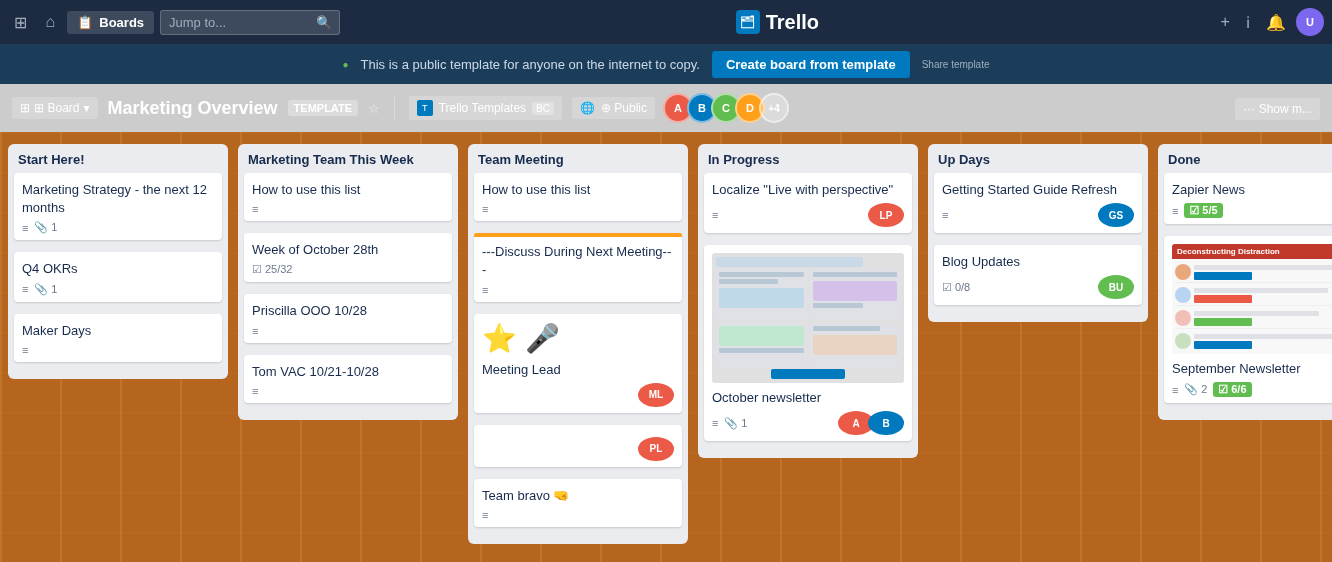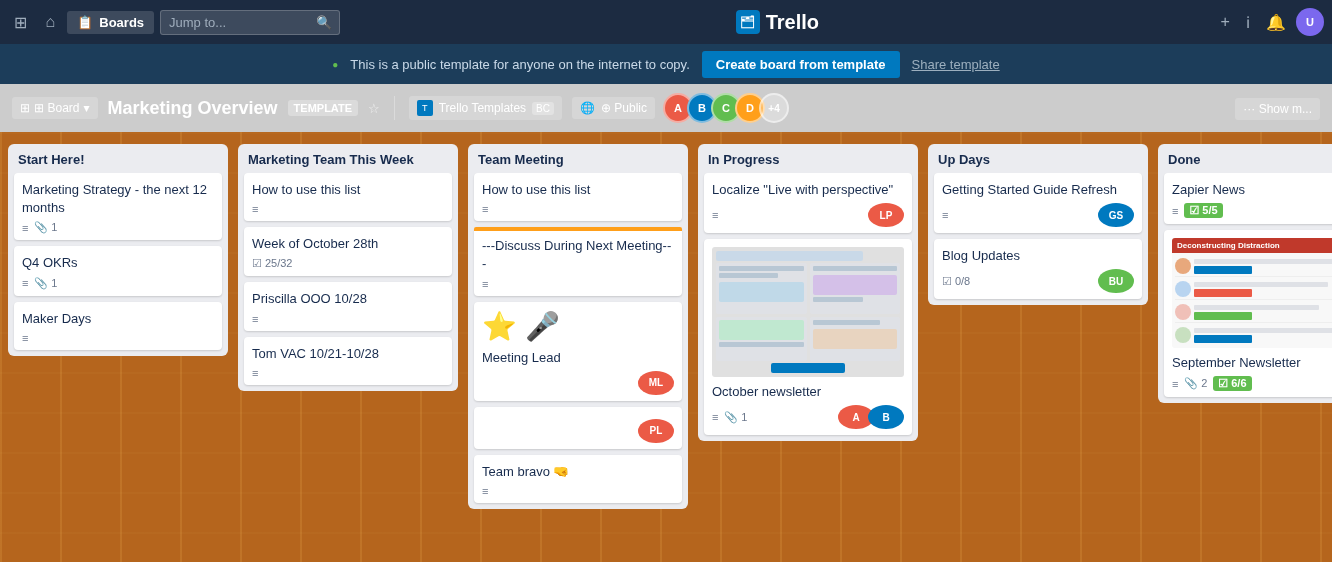--- a/index.html
+++ b/index.html
@@ -31,21 +31,21 @@
       height: 40px;
       display: flex;
       align-items: center;
       justify-content: center;
       gap: 12px;
       font-size: 13px;
       color: #c9d9e8;
     }
     .template-banner-dot { color: #61bd4f; font-size: 10px; }
     .btn-create { background: #0079bf; color: #fff; border: none; border-radius: 3px; padding: 6px 14px; font-size: 13px; font-weight: 600; cursor: pointer; }
-    .btn-share { color: #9cafbe; font-size: 13px; cursor: pointer; text-decoration: underline; }
+    .btn-share { color: #9cafbe; font-size: 10px; cursor: pointer; }
 
     
     .board-header {
       background: rgba(0,0,0,0.2);
       height: 48px;
       display: flex;
       align-items: center;
       padding: 0 12px;
       gap: 10px;
     }
@@ -95,24 +95,24 @@
       overflow: hidden;
     }
     .list-header {
       padding: 8px 10px 6px;
       font-weight: 700;
       font-size: 13px;
       color: #172b4d;
     }
     .list-cards {
       overflow-y: auto;
-      padding: 0 6px 6px;
+      padding: 0 6px 17px;
       display: flex;
       flex-direction: column;
-      gap: 6px;
+      gap: 12px;
     }
 
     
     .card {
       background: #fff;
       border-radius: 4px;
       padding: 8px 8px 6px;
       box-shadow: 0 1px 2px rgba(0,0,0,0.15);
       cursor: pointer;
       position: relative;

